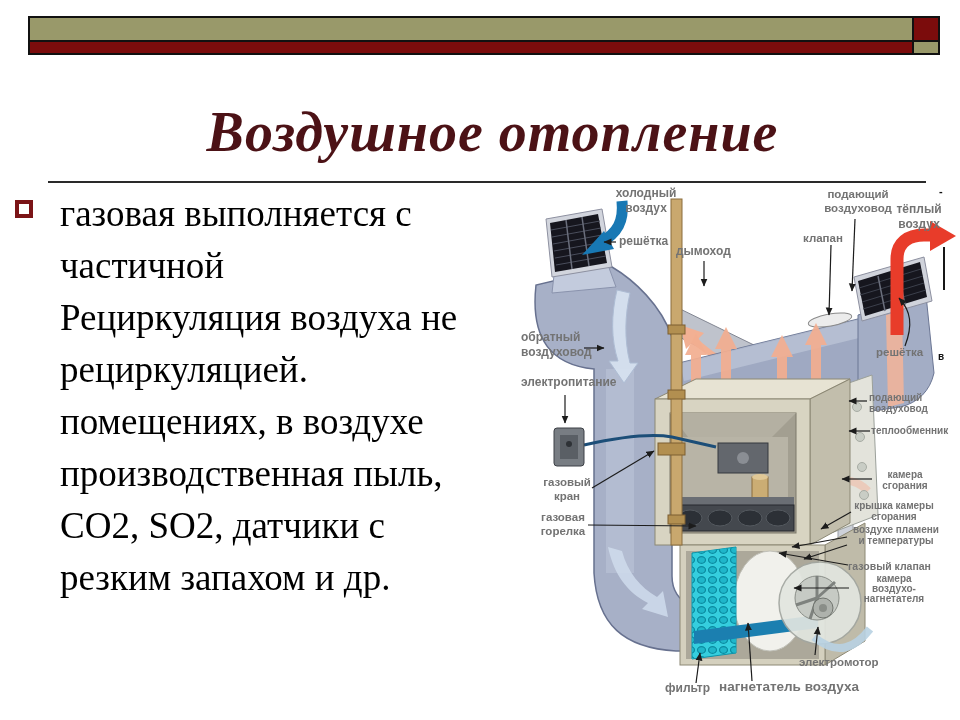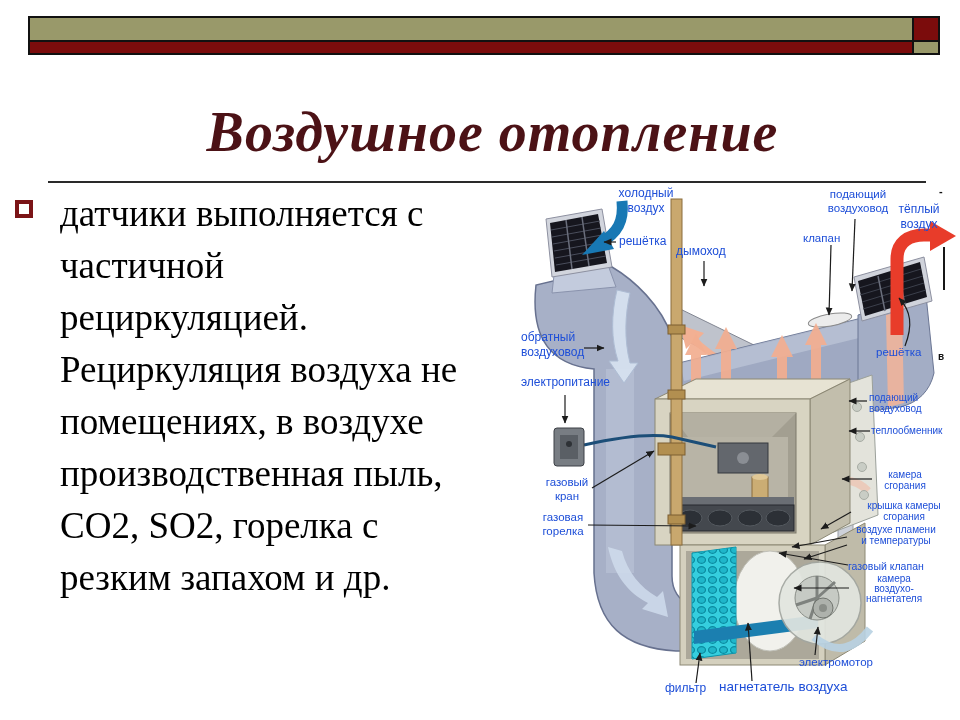--- a/index.html
+++ b/index.html
@@ -18,22 +18,22 @@
   .rule{position:absolute;left:48px;top:181px;width:878px;height:2px;background:#2a2a2a;}
   
   .bullet{position:absolute;left:15px;top:200px;width:18px;height:18px;
           box-sizing:border-box;border:4px solid #7b1417;background:#fff;}
   .body-text{position:absolute;left:60px;top:188px;width:470px;
              font-size:37px;line-height:52px;color:#000;}
   .body-text .ln{white-space:nowrap;}
   
   .diagram{position:absolute;left:520px;top:185px;width:440px;height:535px;}
   .diagram svg{position:absolute;left:0;top:0;}
-  .lbl{position:absolute;font-family:"Liberation Sans",sans-serif;font-weight:normal;
-       color:#1d4ed8;white-space:pre-line;font-size:11px;line-height:13px;}
+  .lbl{position:absolute;font-family:"Liberation Sans",sans-serif;font-weight:bold;
+       color:#737373;white-space:pre-line;font-size:11px;line-height:13px;}
   .lbl.c{text-align:center;}
   .lbl.sm{font-size:10px;line-height:11px;}
   .artifact{position:absolute;font-family:"Liberation Sans",sans-serif;font-weight:bold;
             color:#101010;font-size:11px;}
   .vline{position:absolute;width:2px;background:#161616;}
 </style>
 </head>
 <body>
 
 <div class="slide">
@@ -41,27 +41,27 @@
   <div class="bar bar-olive"></div>
   <div class="bar bar-maroon"></div>
   <div class="bar corner-maroon"></div>
   <div class="bar corner-olive"></div>
 
   <div class="title">Воздушное отопление</div>
   <div class="rule"></div>
 
   <div class="bullet"></div>
   <div class="body-text">
-    <div class="ln">датчики выполняется с</div>
+    <div class="ln">газовая выполняется с</div>
     <div class="ln">частичной</div>
+    <div class="ln">Рециркуляция воздуха не</div>
     <div class="ln">рециркуляцией.</div>
-    <div class="ln">Рециркуляция воздуха не</div>
     <div class="ln">помещениях, в воздухе</div>
     <div class="ln">производственная пыль,</div>
-    <div class="ln">CO2, SO2, горелка с</div>
+    <div class="ln">CO2, SO2, датчики с</div>
     <div class="ln">резким запахом и др.</div>
   </div>
 
   <div class="diagram">
     <svg width="440" height="535" viewBox="0 0 440 535">
       <defs>
         <marker id="ah" markerWidth="9" markerHeight="8" refX="7.5" refY="4" orient="auto" markerUnits="userSpaceOnUse">
           <path d="M0,0.5 L8,4 L0,7.5 Z" fill="#1c1c1c"></path>
         </marker>
         <pattern id="honey" width="11" height="10" patternUnits="userSpaceOnUse">
@@ -271,21 +271,21 @@
 воздуховод</div>
     <div class="lbl" style="left:283px;top:47px;font-size:11.5px;">клапан</div>
     <div class="lbl c" style="left:372px;top:17px;width:54px;font-size:12px;line-height:15px;">тёплый
 воздух</div>
     <div class="lbl" style="left:356px;top:161px;font-size:11.5px;">решётка</div>
     <div class="lbl sm" style="left:349px;top:207px;">подающий
 воздуховод</div>
     <div class="lbl sm" style="left:351px;top:240px;">теплообменник</div>
     <div class="lbl sm c" style="left:348px;top:284px;width:74px;">камера
 сгорания</div>
-    <div class="lbl sm c" style="left:336px;top:315px;width:96px;">крышка камеры
+    <div class="lbl sm c" style="left:326px;top:315px;width:96px;">крышка камеры
 сгорания</div>
     <div class="lbl sm c" style="left:326px;top:339px;width:100px;">воздухе пламени
 и температуры</div>
     <div class="lbl" style="left:328px;top:375px;font-size:10.5px;">газовый клапан</div>
     <div class="lbl sm c" style="left:328px;top:389px;width:92px;line-height:10px;">камера
 воздухо-
 нагнетателя</div>
 
     <div class="artifact" style="left:419px;top:0px;">-</div>
     <div class="vline" style="left:423px;top:62px;height:43px;"></div>

